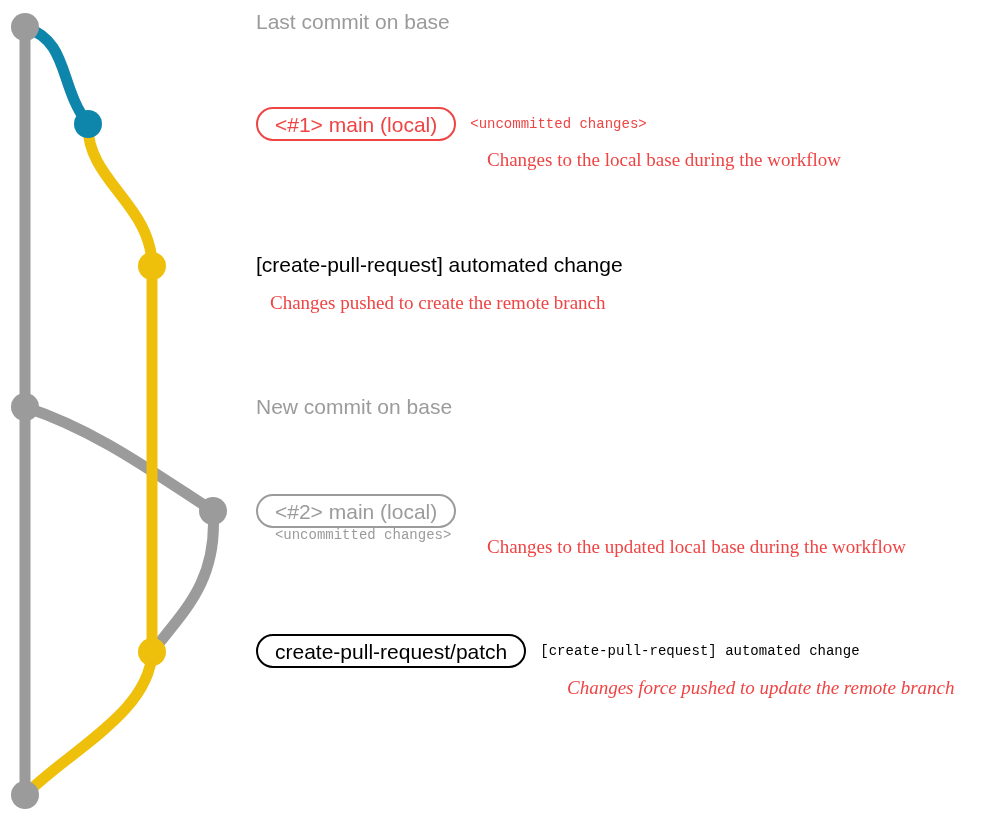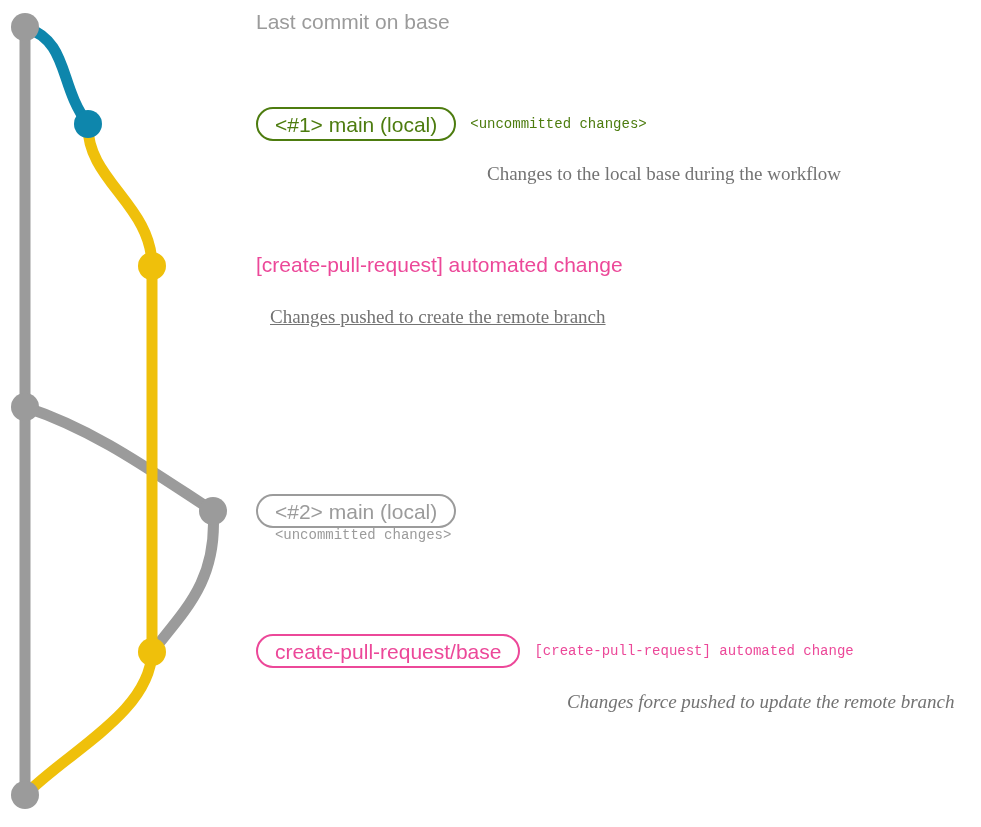--- a/index.html
+++ b/index.html
@@ -54,28 +54,27 @@
   .plain-subject {
     font-size: 21px;
     font-family: "Liberation Sans", sans-serif;
     line-height: 1;
     margin-left: 0;
   }
   .desc {
     position: absolute;
     font-family: "Liberation Serif", serif;
     font-size: 19px;
-    color: #737373;
+    color: #ef4444;
     white-space: nowrap;
     line-height: 1;
-    margin-top: 14px;
   }
   .c-gray  { color: #9b9b9b; }
-  .c-teal  { color: #4d7c0f; }
-  .c-gold  { color: #ec4899; }
+  .c-teal  { color: #ef4444; }
+  .c-gold  { color: #000000; }
 </style>
 </head>
 <body>
 
 <div id="stage">
 
   <svg id="graph" viewBox="0 0 981 827">
 
     <path d="M 25 27 L 25 795" fill="none" stroke="#9b9b9b" stroke-width="11" stroke-linecap="round"></path>
 
@@ -106,28 +105,32 @@
 
   <div class="row" style="left:256px; top:107px;">
     <span class="badge c-teal">&lt;#1&gt; main (local)</span>
     <span class="subject c-teal">&lt;uncommitted changes&gt;</span>
   </div>
   <div class="desc" style="left:487px; top:150px;">Changes to the local base during the workflow</div>
 
   <div class="row" style="left:256px; top:254px;">
     <span class="plain-subject c-gold">[create-pull-request] automated change</span>
   </div>
-  <div class="desc" style="left:270px; top:293px;text-decoration:underline;">Changes pushed to create the remote branch</div>
+  <div class="desc" style="left:270px; top:293px;">Changes pushed to create the remote branch</div>
 
+  <div class="row" style="left:256px; top:396px;">
+    <span class="plain-subject c-gray">New commit on base</span>
+  </div>
 
   <div class="row" style="left:256px; top:494px;flex-direction:column;">
     <span class="badge c-gray">&lt;#2&gt; main (local)</span>
     <span class="subject c-gray">&lt;uncommitted changes&gt;</span>
   </div>
+  <div class="desc" style="left:487px; top:537px;">Changes to the updated local base during the workflow</div>
 
   <div class="row" style="left:256px; top:634px;">
-    <span class="badge c-gold">create-pull-request/base</span>
+    <span class="badge c-gold">create-pull-request/patch</span>
     <span class="subject c-gold">[create-pull-request] automated change</span>
   </div>
   <div class="desc" style="left:567px; top:678px;font-style:italic;">Changes force pushed to update the remote branch</div>
 
 
 </div>
 
 </body></html>

